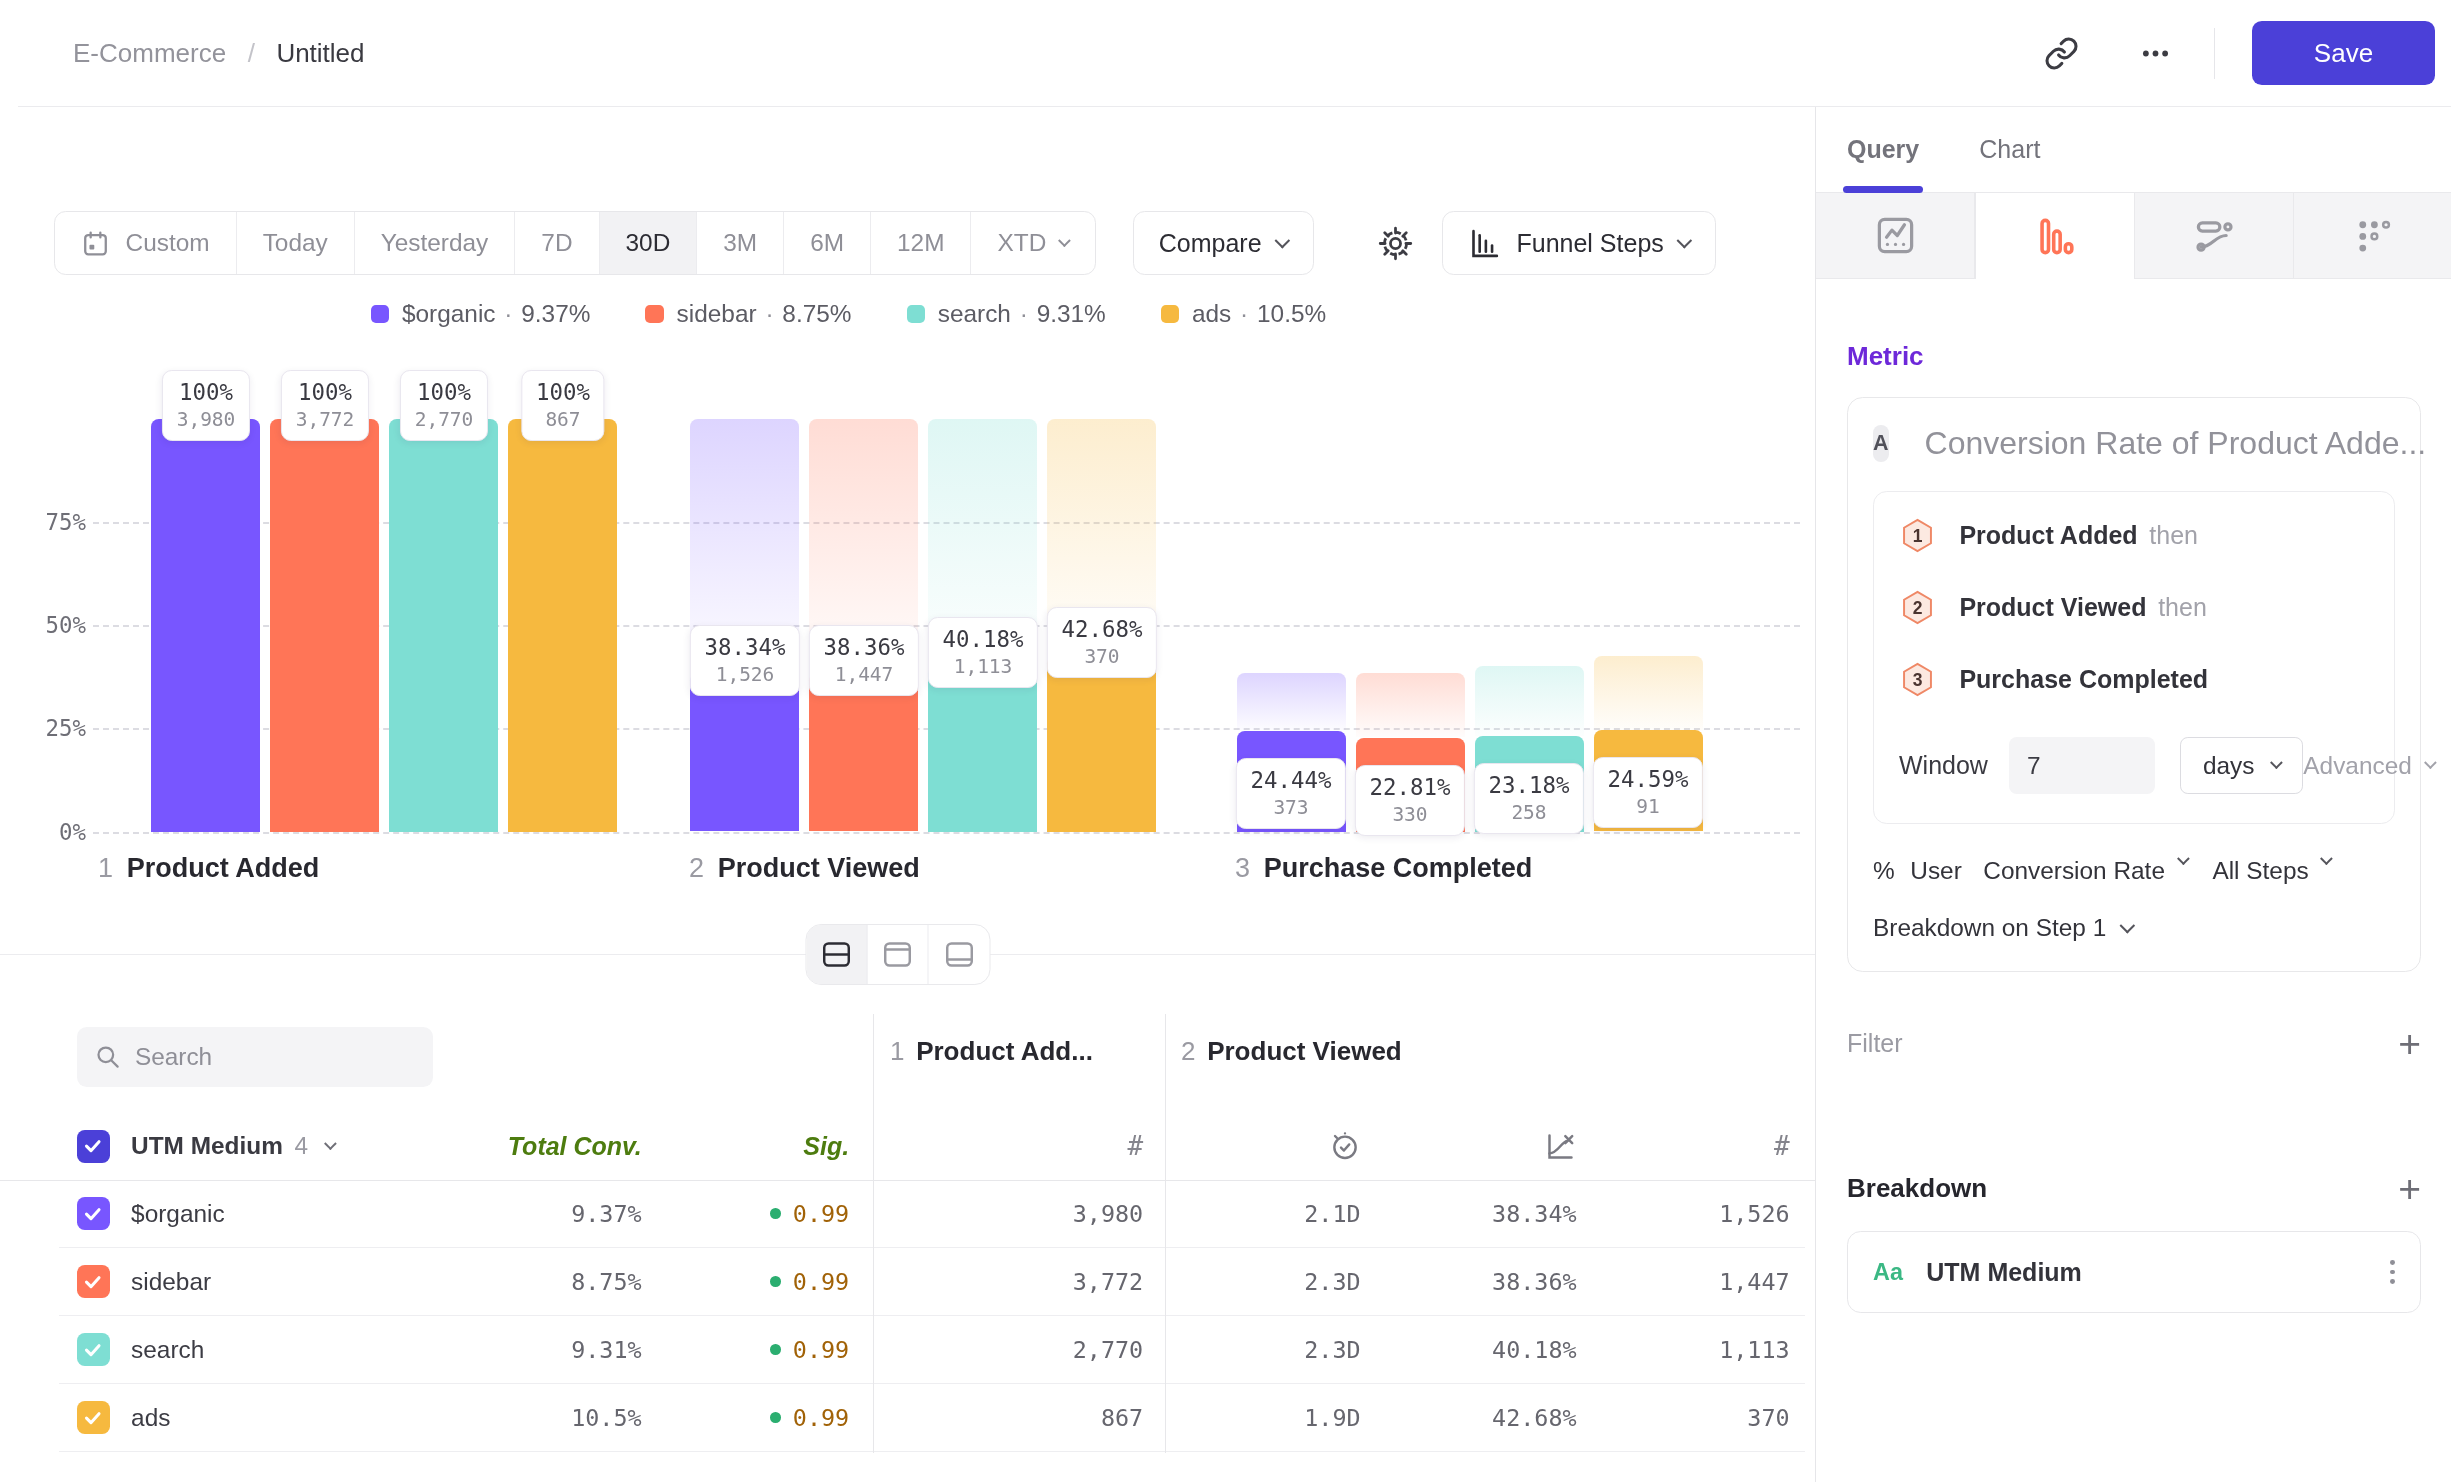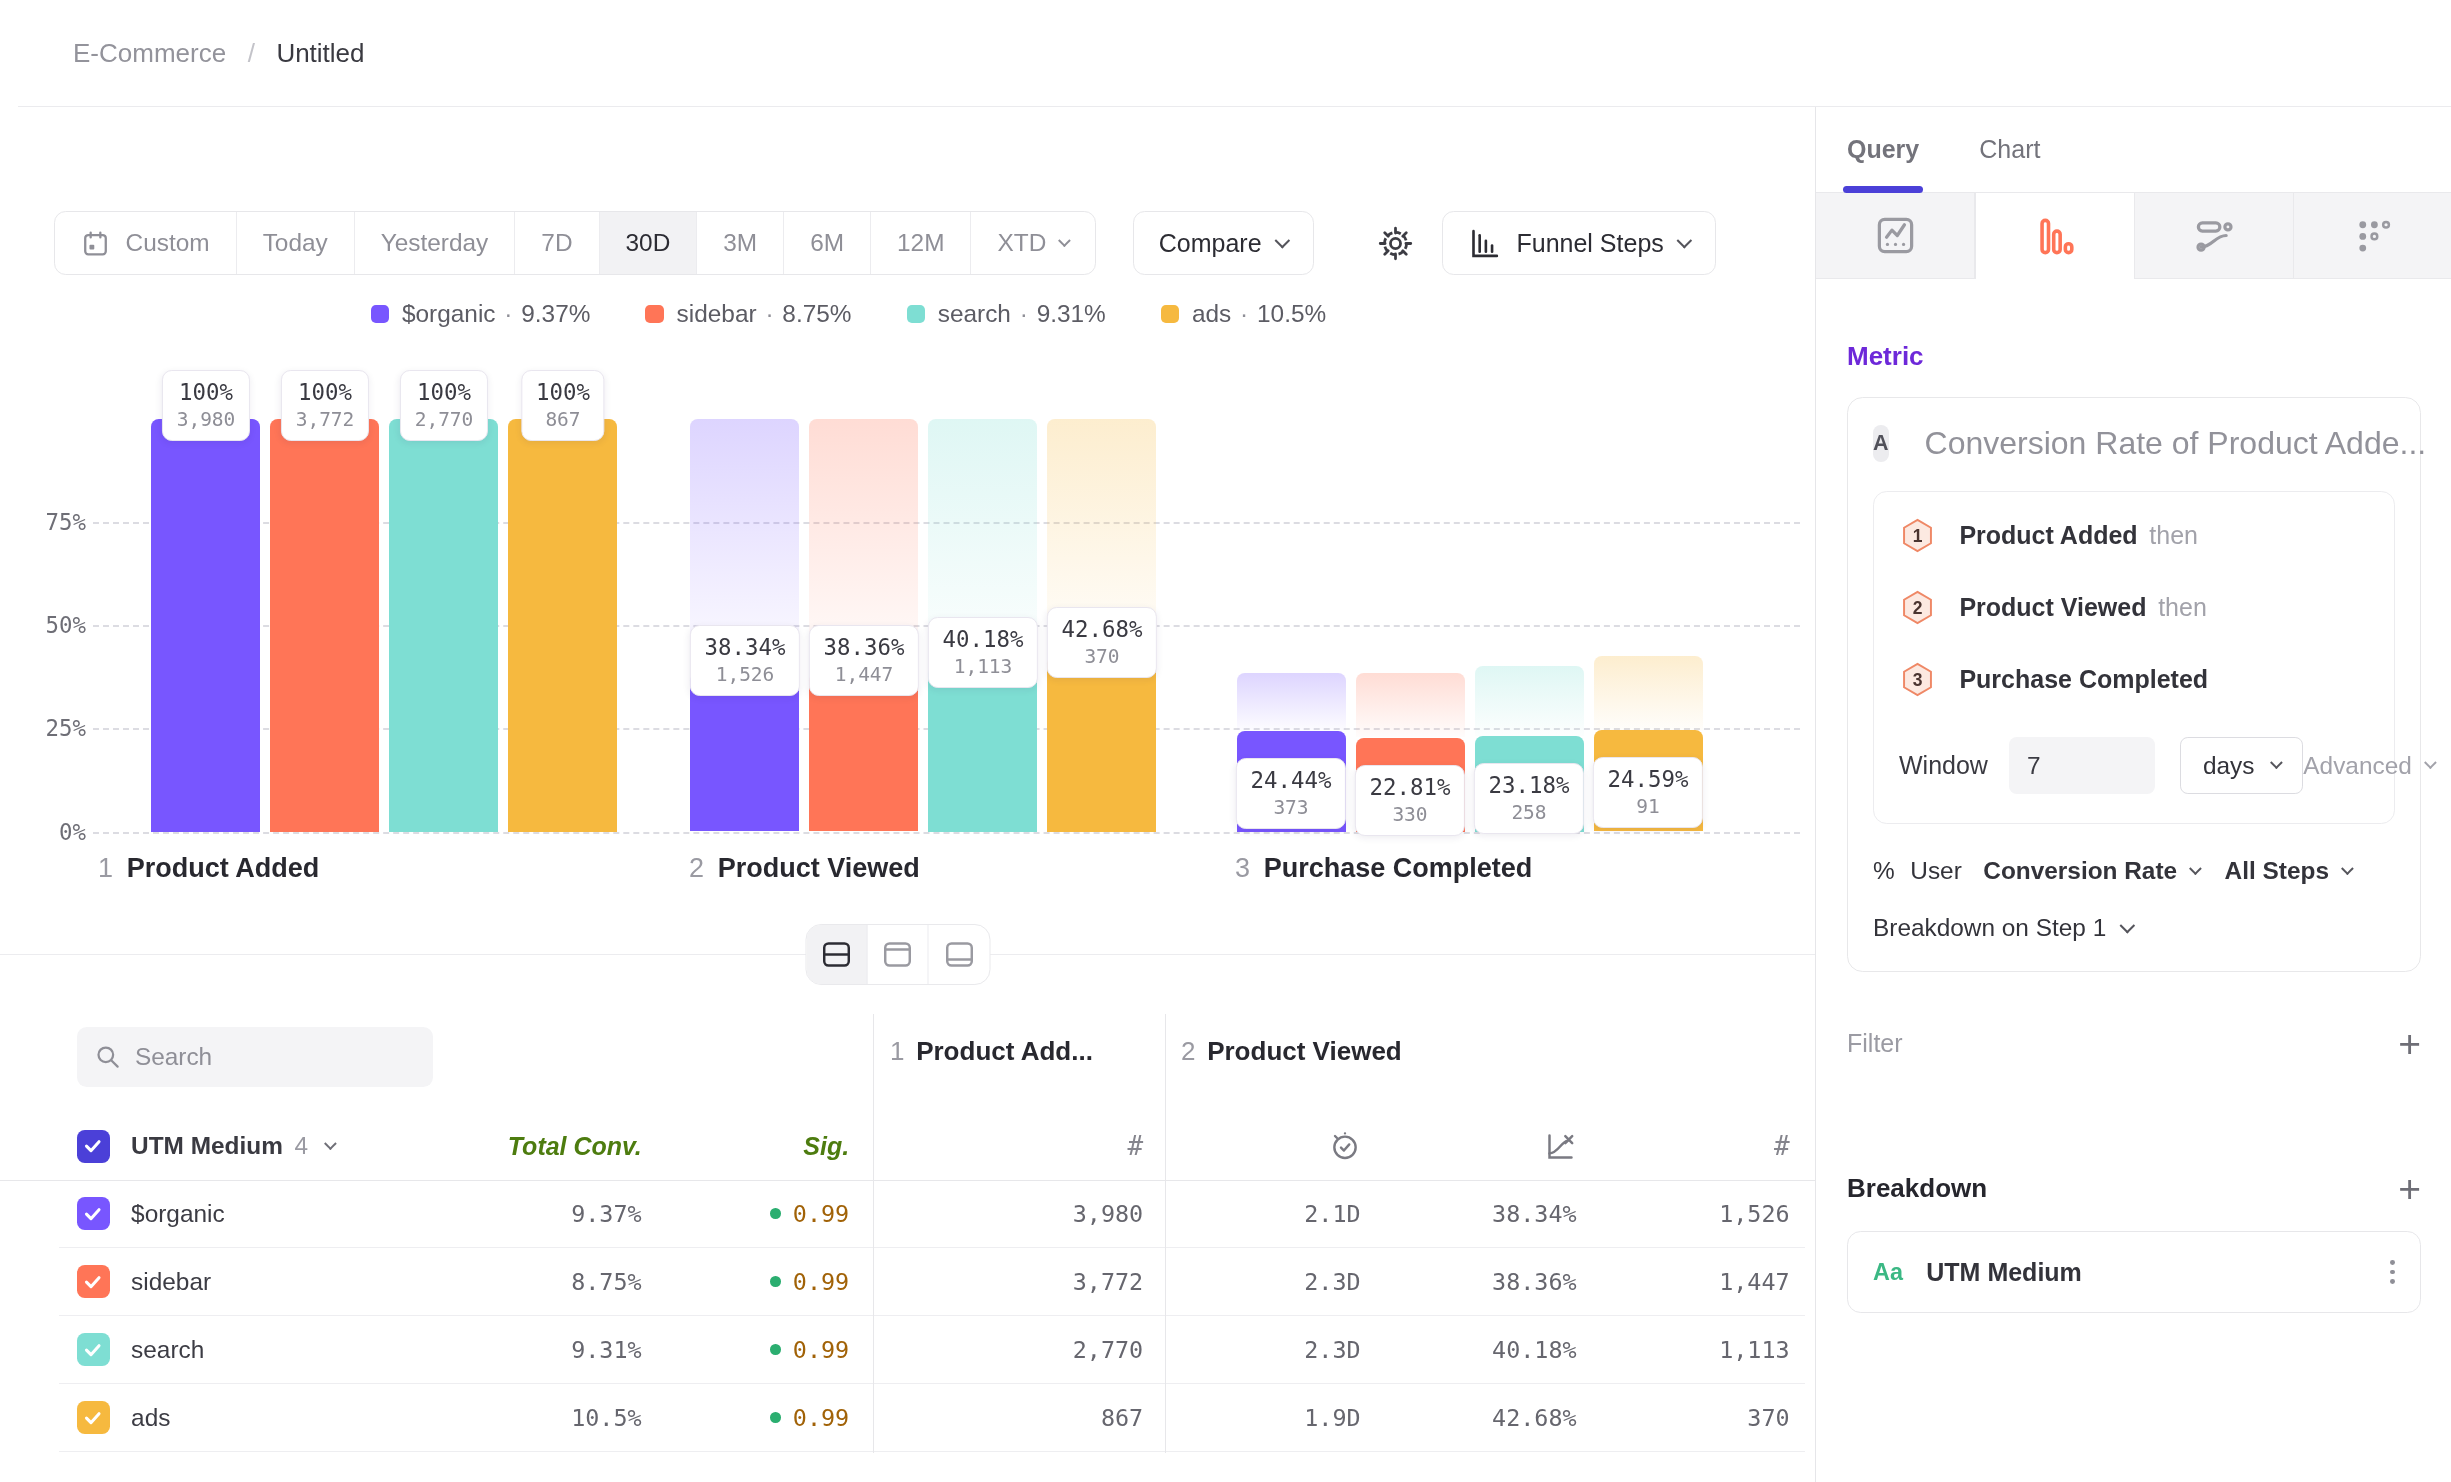--- a/index.html
+++ b/index.html
@@ -115,21 +115,21 @@
   .window-row { display:flex; align-items:center; margin-top:39px; }
   .window-label { font-size:25px; color:#3a3a41; }
   #window-input { width:146px; height:57px; background:#f4f4f6; border:none; border-radius:7.8px; margin-left:21.5px; padding:0 17.6px; font-size:24.4px; color:#3c3c44; outline:none; font-family:"Liberation Sans",sans-serif; }
   #window-unit { height:57px; border:1.5px solid #dcdce1; border-radius:7.8px; margin-left:25px; padding:0 21.5px; display:flex; align-items:center; font-size:24.4px; font-weight:500; color:#33333a; cursor:pointer; }
   #window-unit .chev { margin-left:17.6px; width:8.8px; height:8.8px; color:#55555c; }
   .advanced { margin-left:auto; display:flex; align-items:center; font-size:24.4px; color:#a2a2aa; cursor:pointer; }
   .advanced .chev { margin-left:13.7px; width:8.8px; height:8.8px; }
   .measure-row { display:flex; align-items:center; margin-top:33px; font-size:24.4px; color:#33333a; }
   .measure-row .pct-sym { font-weight:400; margin-right:15.6px; }
   .measure-row .ent { margin-right:21.5px; }
-  .drop { display:flex; align-items:center; cursor:pointer; font-weight:700; }
+  .drop { display:flex; cursor:pointer; font-weight:400; }
   .drop .chev { margin-left:13.7px; width:8.8px; height:8.8px; color:#55555c; }
   .measure-row .drop { margin-right:25px; }
   .breakdown-on-row { display:flex; align-items:center; margin-top:29px; font-size:24.4px; color:#33333a; }
   .section-row { display:flex; align-items:center; justify-content:space-between; }
   #filter-row { margin-top:57px; }
   #filter-row .sec-label { font-size:25px; color:#9b9ba3; }
   .plus { font-size:39px; font-weight:300; color:#6e6e76; line-height:29px; cursor:pointer; }
   #breakdown-row { margin-top:115px; }
   #breakdown-row .sec-label { font-size:26px; font-weight:700; color:#26262d; }
   #breakdown-card { margin-top:27px; border:1.5px solid #e7e7ea; border-radius:13.7px; height:82px; display:flex; align-items:center; padding:0 25px; }
@@ -138,20 +138,37 @@
   .kebab { margin-left:auto; display:flex; flex-direction:column; gap:4.9px; cursor:pointer; }
   .kebab i { width:4.9px; height:4.9px; border-radius:50%; background:#8f8f97; }
 </style>
 </head>
 <body>
 
 <div id="topbar">
   <span class="crumb-root">E-Commerce</span>
   <span class="crumb-sep">/</span>
   <span class="crumb-cur">Untitled</span>
+  <div class="topbar-right">
+    <div class="icon-btn">
+      <svg width="35" height="35" viewBox="0 0 24 24" fill="none" stroke="currentColor" stroke-width="2.1" stroke-linecap="round" stroke-linejoin="round">
+        <path d="M10 13a5 5 0 0 0 7.54.54l3-3a5 5 0 0 0-7.07-7.07l-1.72 1.71"></path>
+        <path d="M14 11a5 5 0 0 0-7.54-.54l-3 3a5 5 0 0 0 7.07 7.07l1.71-1.71"></path>
+      </svg>
+    </div>
+    <div class="icon-btn" style="margin-left:51px;">
+      <svg width="33" height="33" viewBox="0 0 24 24" fill="currentColor">
+        <circle cx="5" cy="12" r="2.1"></circle>
+          <circle cx="12" cy="12" r="2.1"></circle>
+          <circle cx="19" cy="12" r="2.1"></circle>
+      </svg>
+    </div>
+    <div class="top-divider"></div>
+    <button class="save-btn" style="background-color: rgb(75, 64, 216);">Save</button>
+  </div>
 </div>
 
 <div id="main">
 
   <div id="toolbar">
     <div class="seg-control">
       <div class="seg">
         <svg class="cal" width="29" height="29" viewBox="0 0 24 24" fill="none" stroke="#8f8f97" stroke-width="1.9" stroke-linecap="round">
           <rect x="3.5" y="5" width="17" height="16" rx="2.5"></rect>
             <line x1="8" y1="3" x2="8" y2="7"></line>

